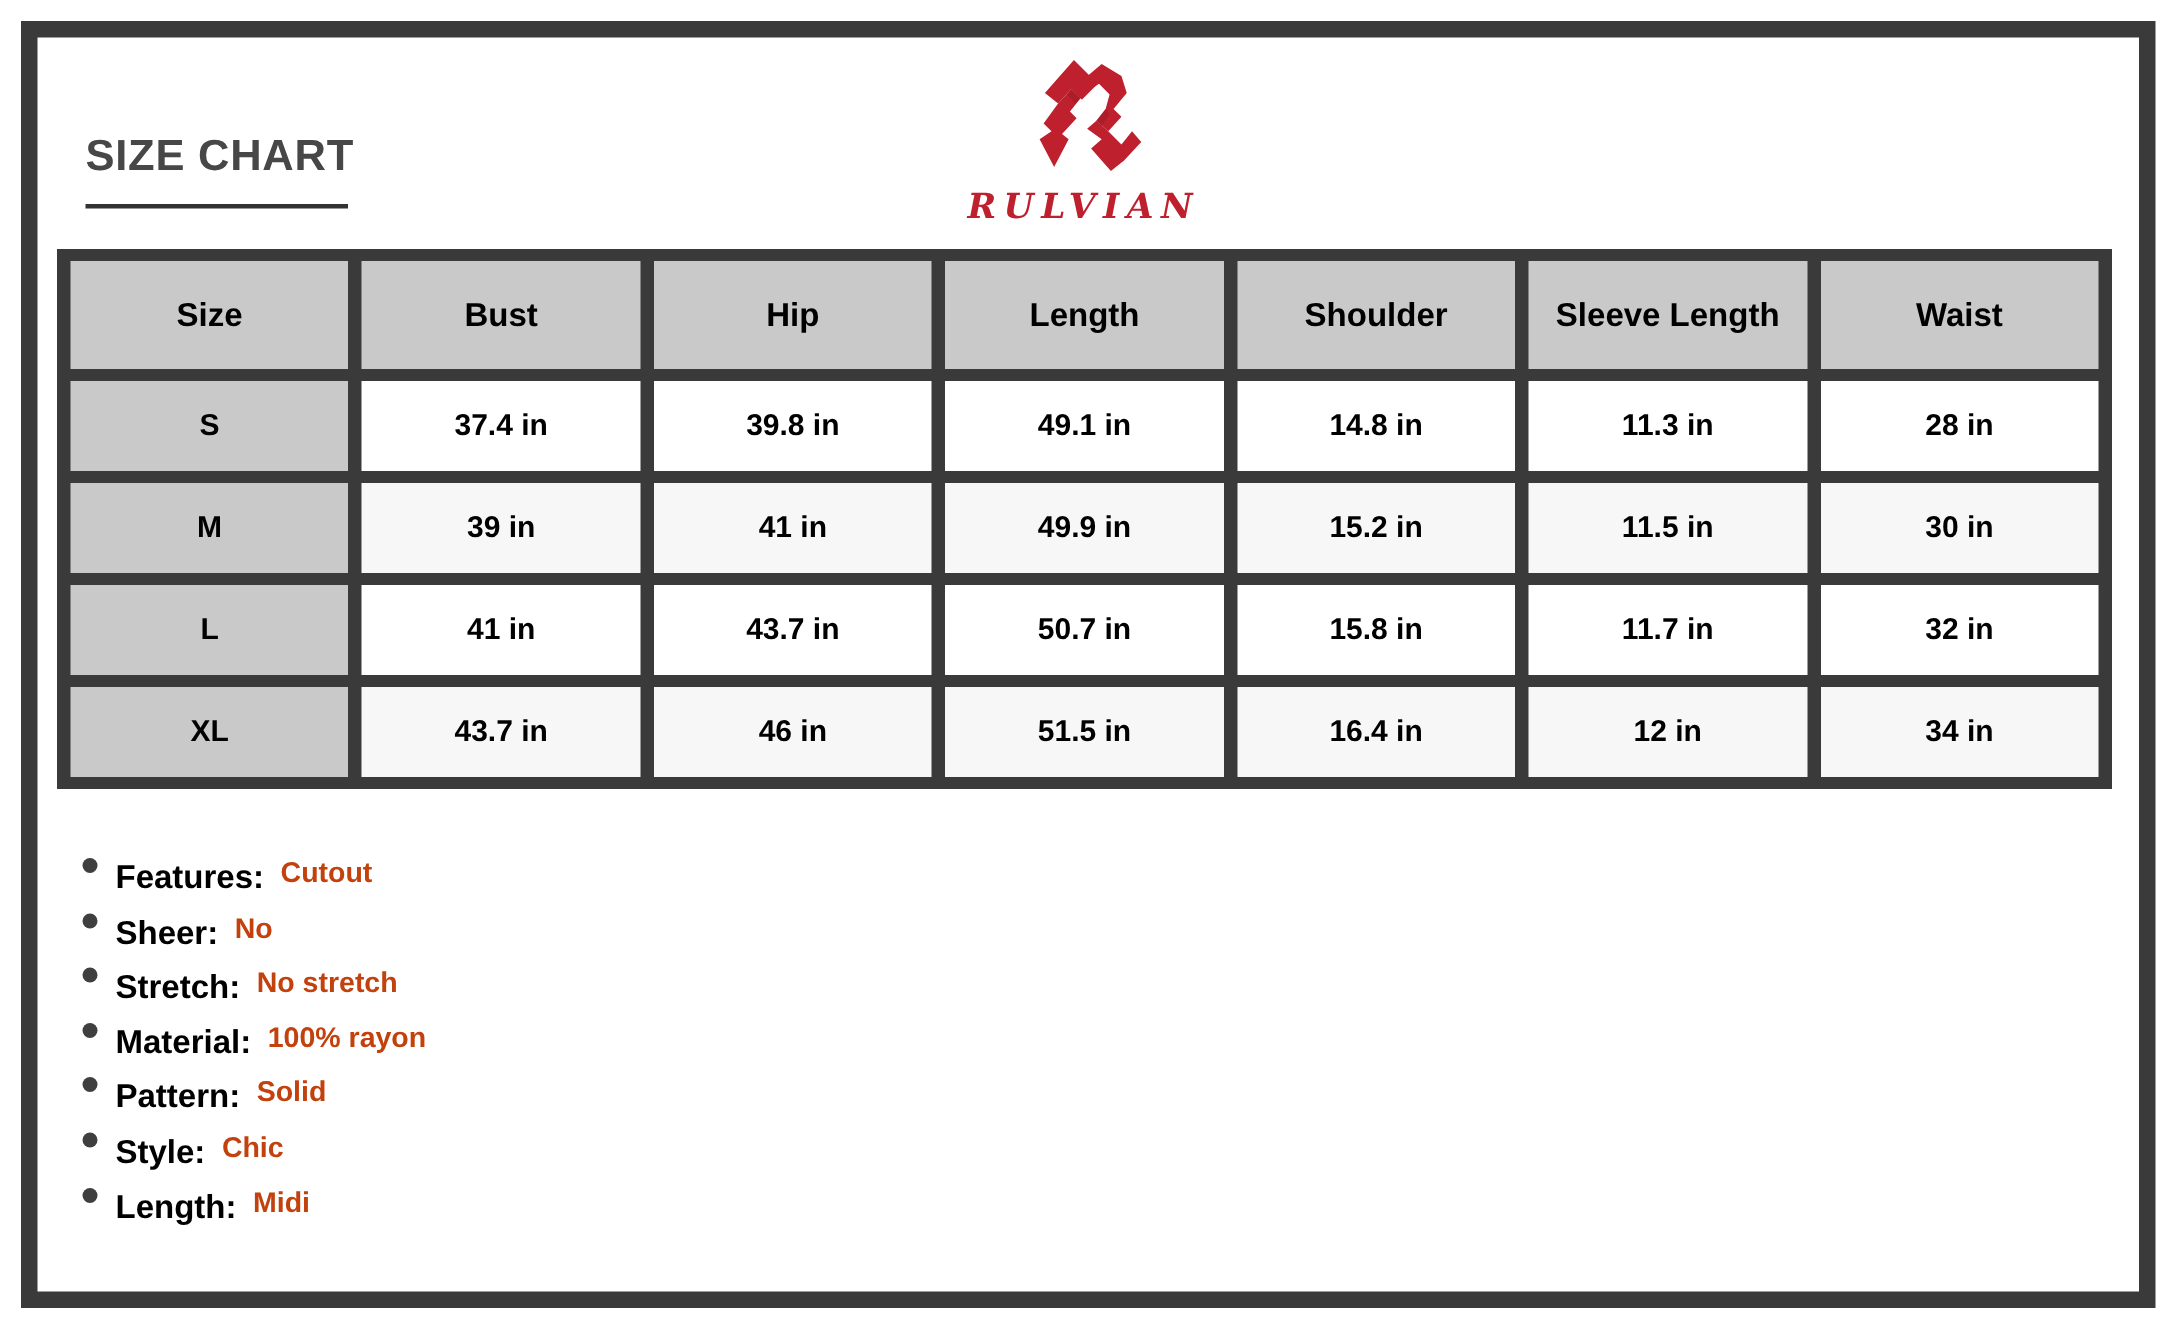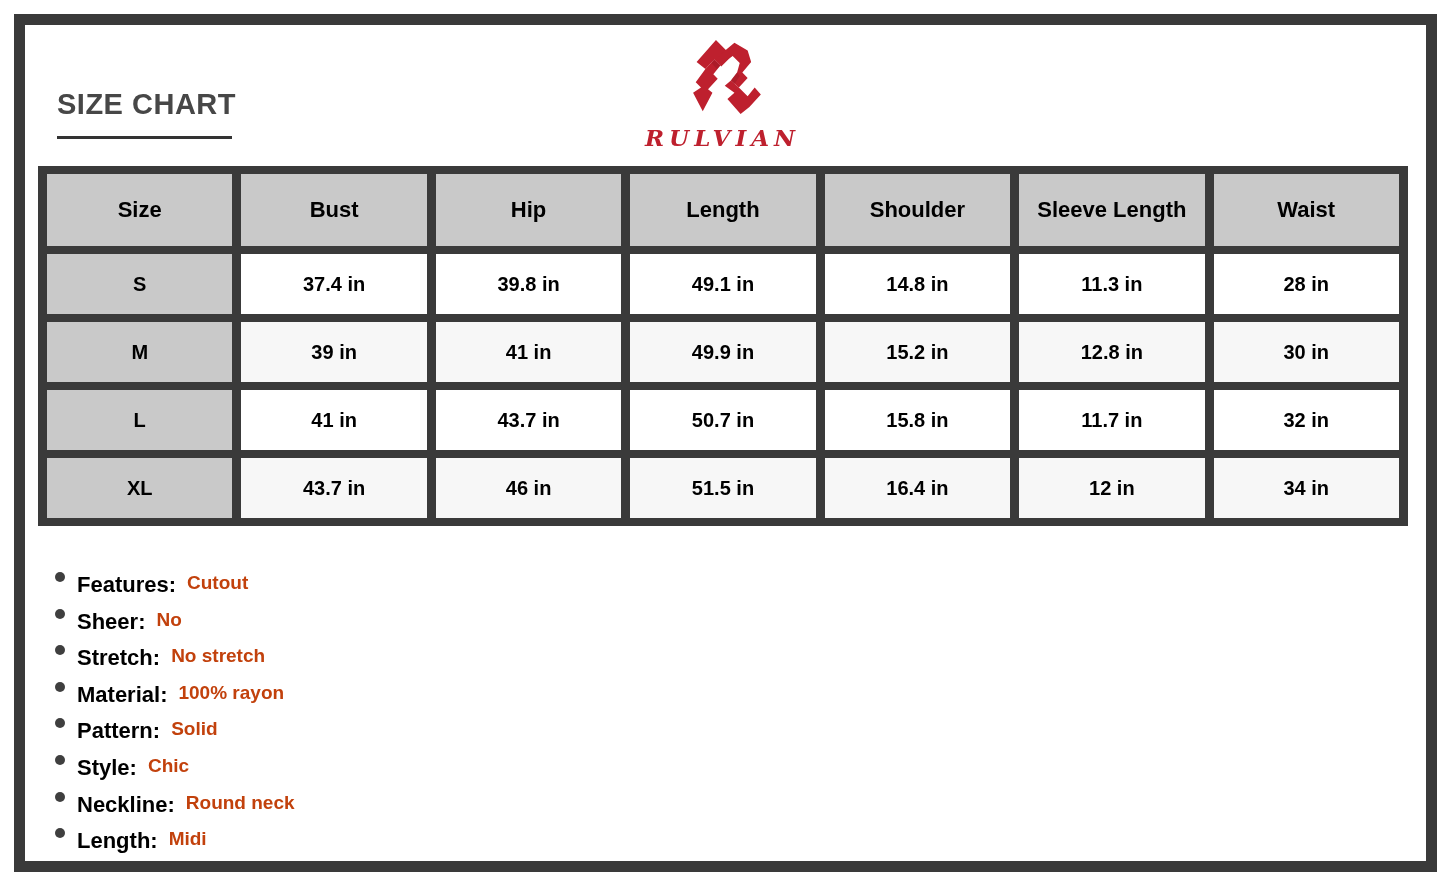--- a/index.html
+++ b/index.html
@@ -160,21 +160,21 @@
         <td class="value-cell">14.8 in</td>
         <td class="value-cell">11.3 in</td>
         <td class="value-cell">28 in</td>
       </tr>
       <tr class="alt">
         <td class="size-cell">M</td>
         <td class="value-cell">39 in</td>
         <td class="value-cell">41 in</td>
         <td class="value-cell">49.9 in</td>
         <td class="value-cell">15.2 in</td>
-        <td class="value-cell">12.8 in</td>
+        <td class="value-cell">11.5 in</td>
         <td class="value-cell">30 in</td>
       </tr>
       <tr>
         <td class="size-cell">L</td>
         <td class="value-cell">41 in</td>
         <td class="value-cell">43.7 in</td>
         <td class="value-cell">50.7 in</td>
         <td class="value-cell">15.8 in</td>
         <td class="value-cell">11.7 in</td>
         <td class="value-cell">32 in</td>
@@ -217,21 +217,16 @@
       <span class="detail-label">Pattern:</span>
       <span class="detail-value">Solid</span>
     </li>
     <li>
       <span class="bullet-dot"></span>
       <span class="detail-label">Style:</span>
       <span class="detail-value">Chic</span>
     </li>
     <li>
       <span class="bullet-dot"></span>
-      <span class="detail-label">Neckline:</span>
-      <span class="detail-value">Round neck</span>
-    </li>
-    <li>
-      <span class="bullet-dot"></span>
       <span class="detail-label">Length:</span>
       <span class="detail-value">Midi</span>
     </li>
   </ul>
 
 </body></html>

